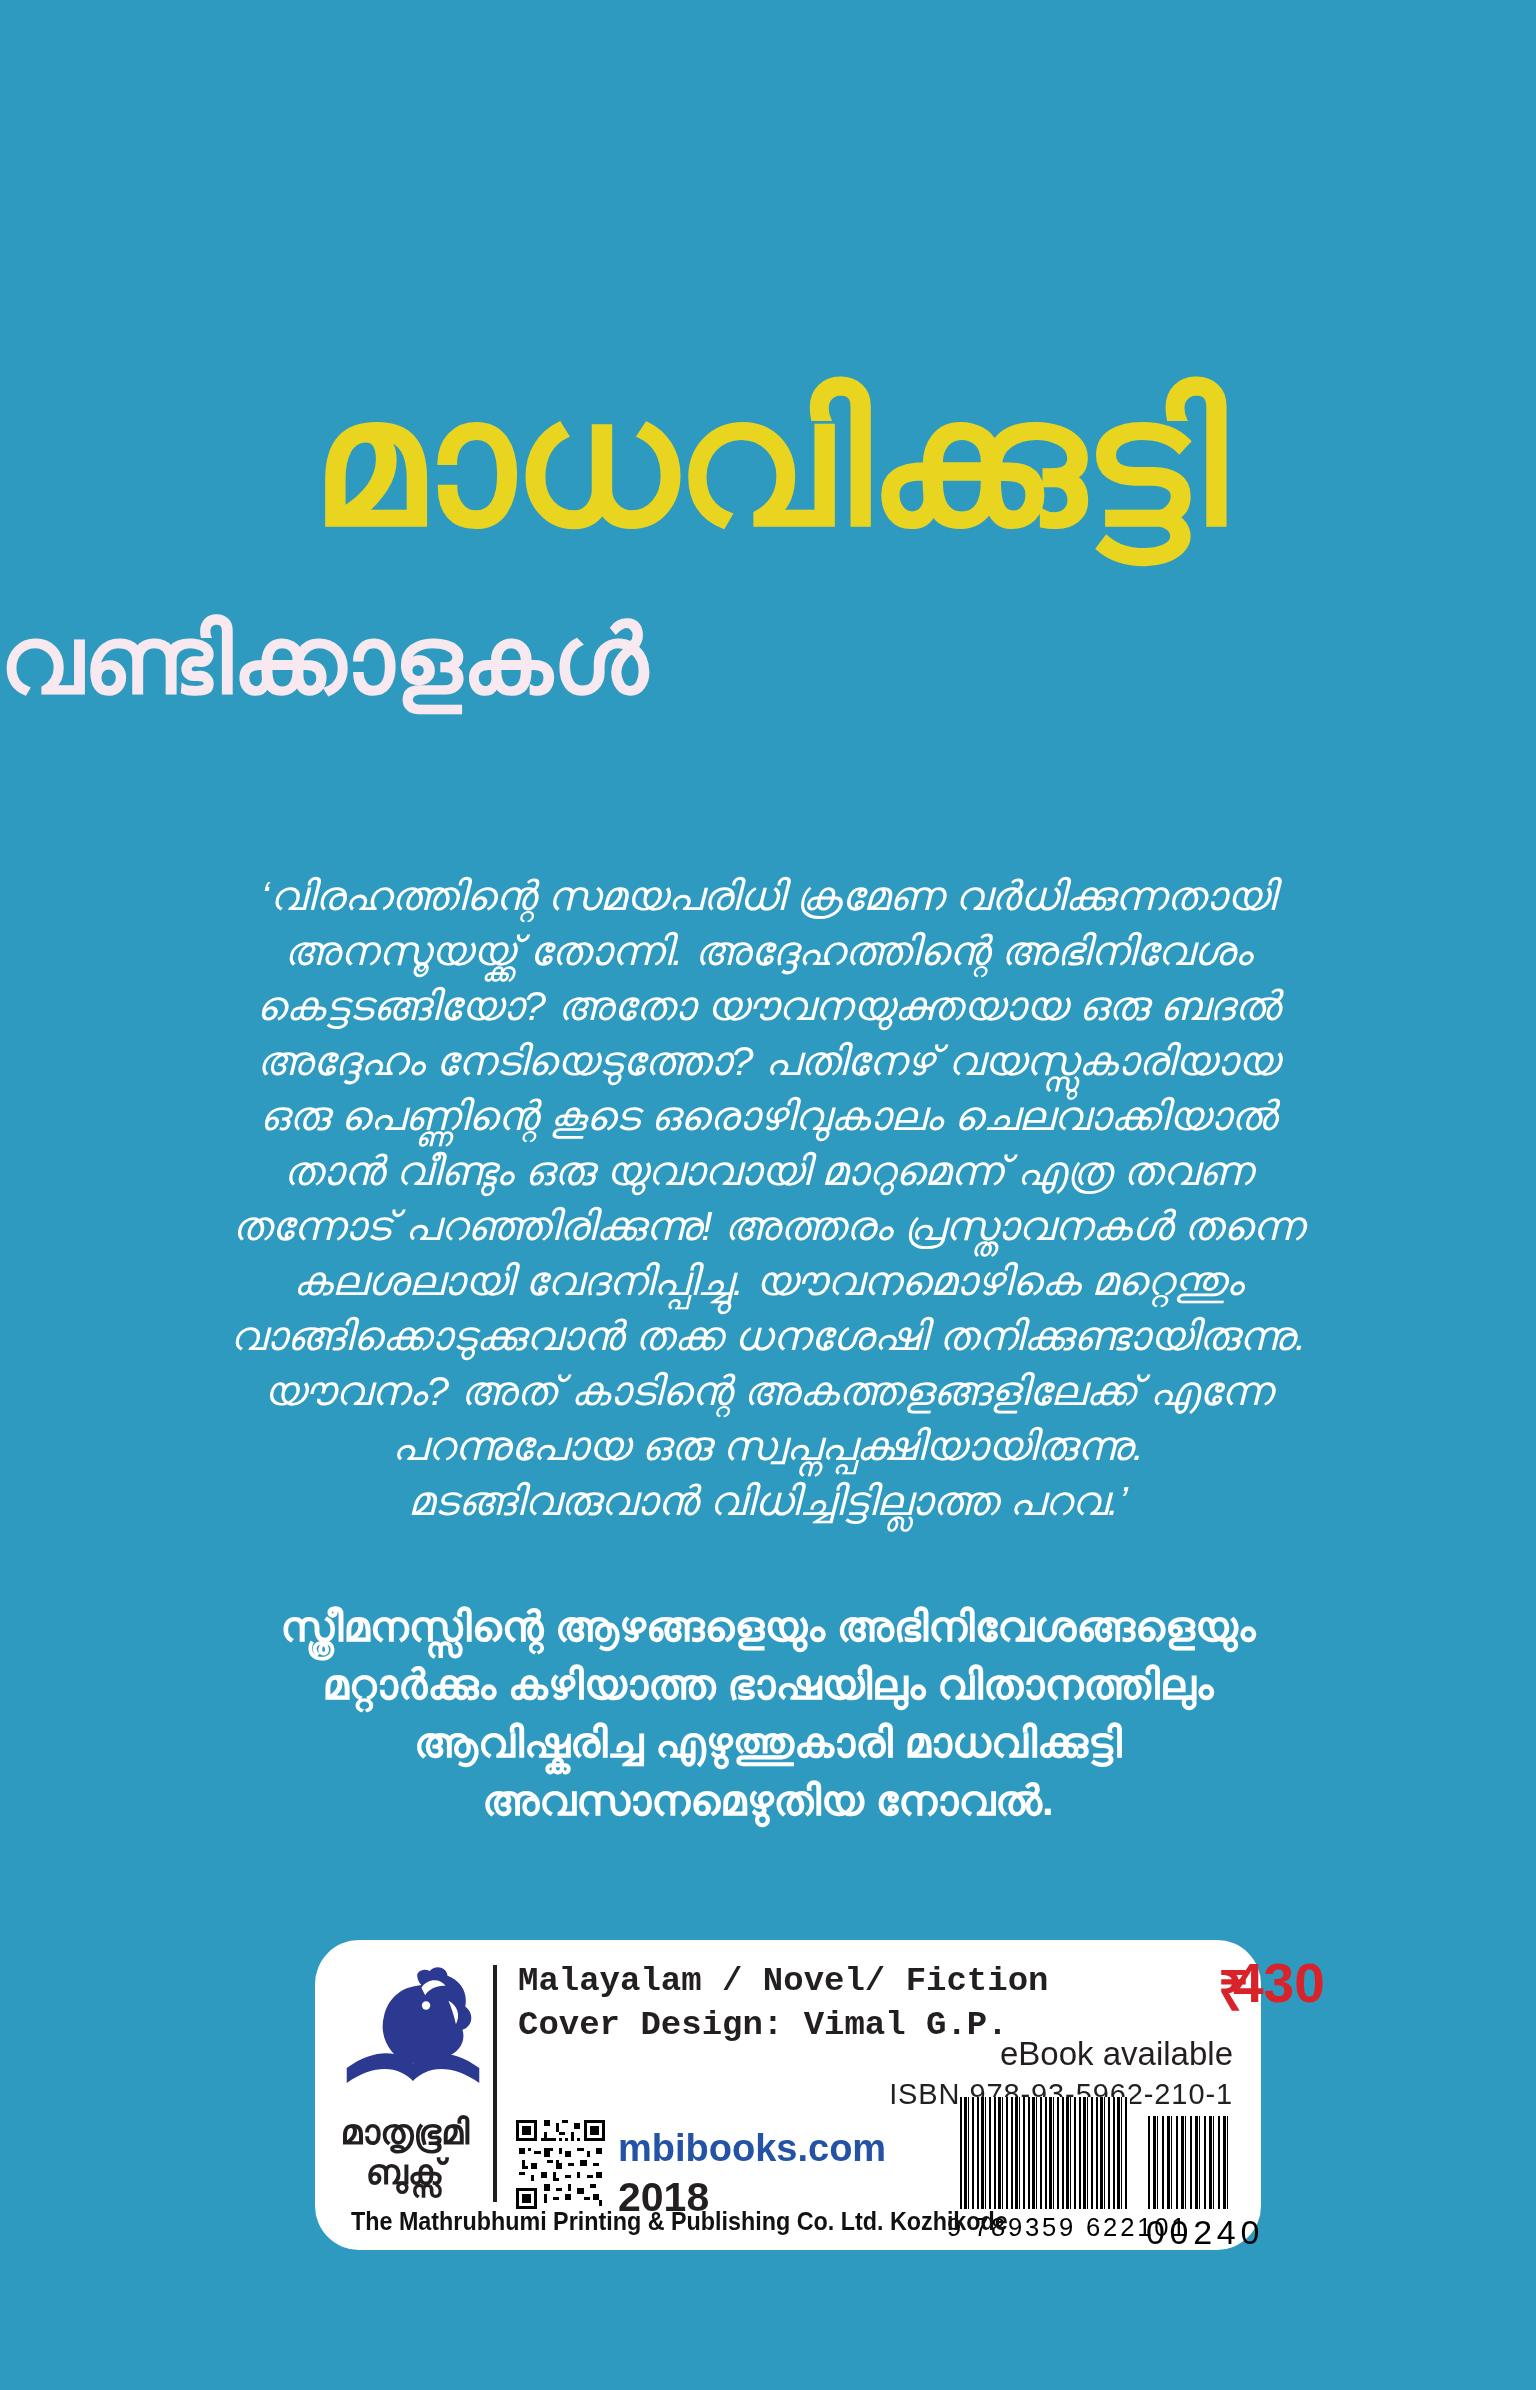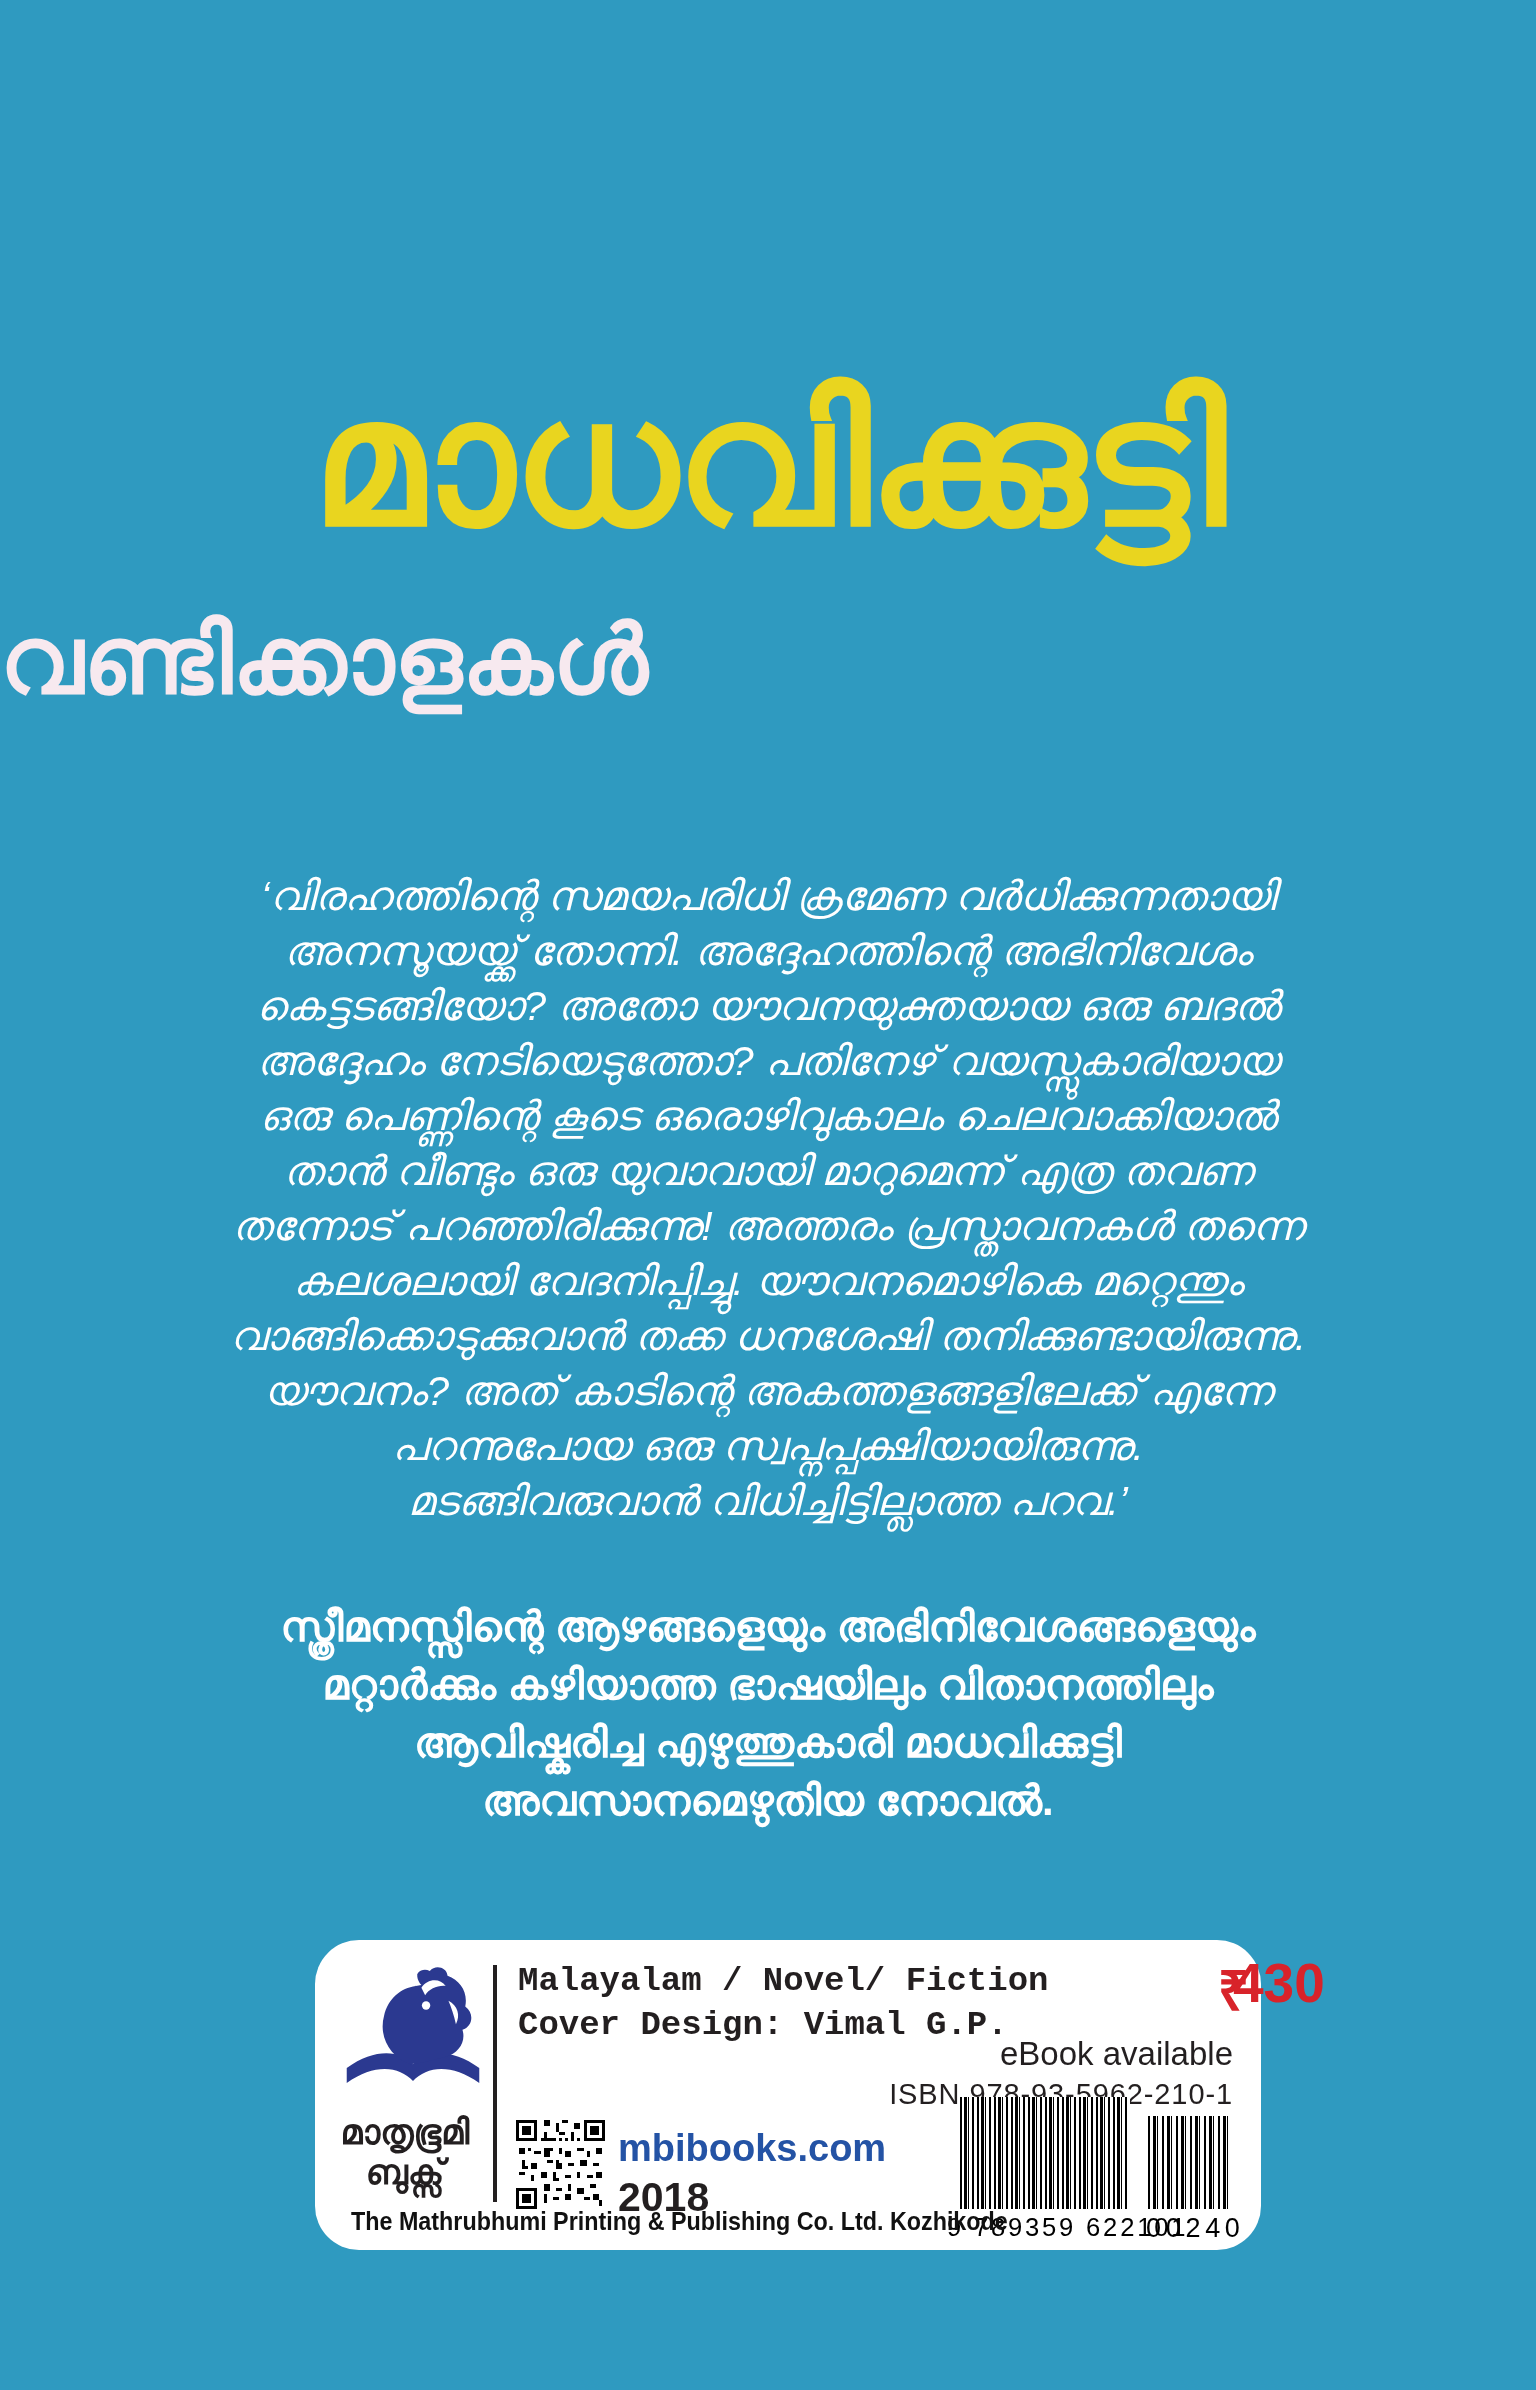--- a/index.html
+++ b/index.html
@@ -59,21 +59,21 @@
   }
   .bars-addon{
     left:833px;top:176px;width:83px;height:93px;background-color:#fff;
     background-image:repeating-linear-gradient(90deg,
       #000 0 1.9px, #fff 1.9px 4.7px, #000 4.7px 7.6px, #fff 7.6px 9.5px,
       #000 9.5px 10.4px, #fff 10.4px 14px);
   }
   .num-main{left:632px;top:273px;width:197px;text-align:center;
     font-size:25.6px;color:#000;letter-spacing:2.8px;white-space:nowrap;}
   .num-addon{left:831px;top:273px;width:87px;text-align:center;
-    font-size:27px;color:#000;letter-spacing:4.7px;white-space:nowrap;}
+    font-size:34px;color:#000;letter-spacing:4.7px;white-space:nowrap;}
   .qr-svg{left:201px;top:180px;width:89px;height:89px;}
   .website{left:303px;top:187px;font-weight:700;font-size:38px;color:#2453a5;}
   .year{left:303px;top:234px;font-weight:600;font-size:41px;color:#231f20;}
   .printer{
     left:36px;top:266px;font-weight:600;font-size:26.5px;color:#111;
     transform:scaleX(0.88);transform-origin:left top;white-space:nowrap;
   }
 </style>
 </head>
 <body>

